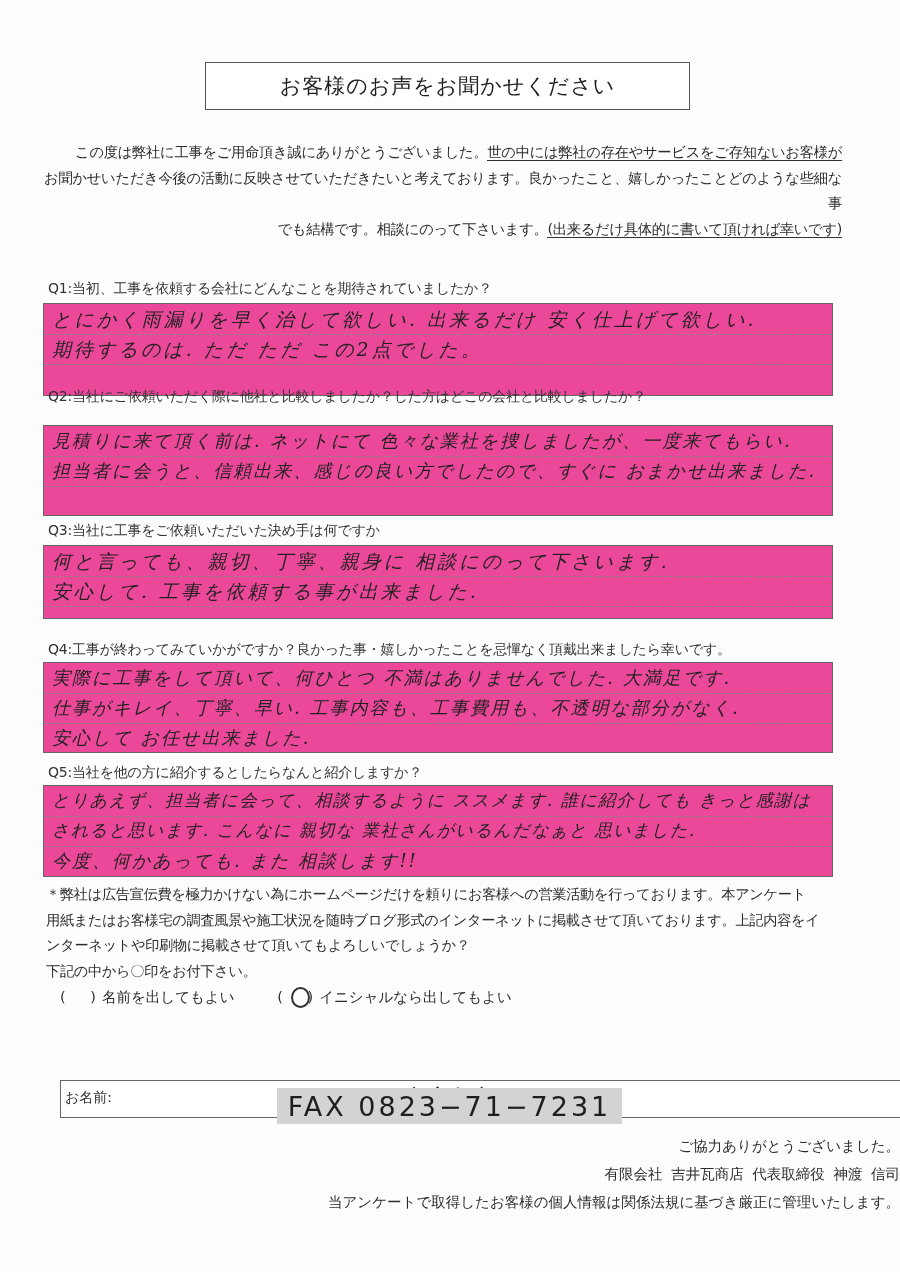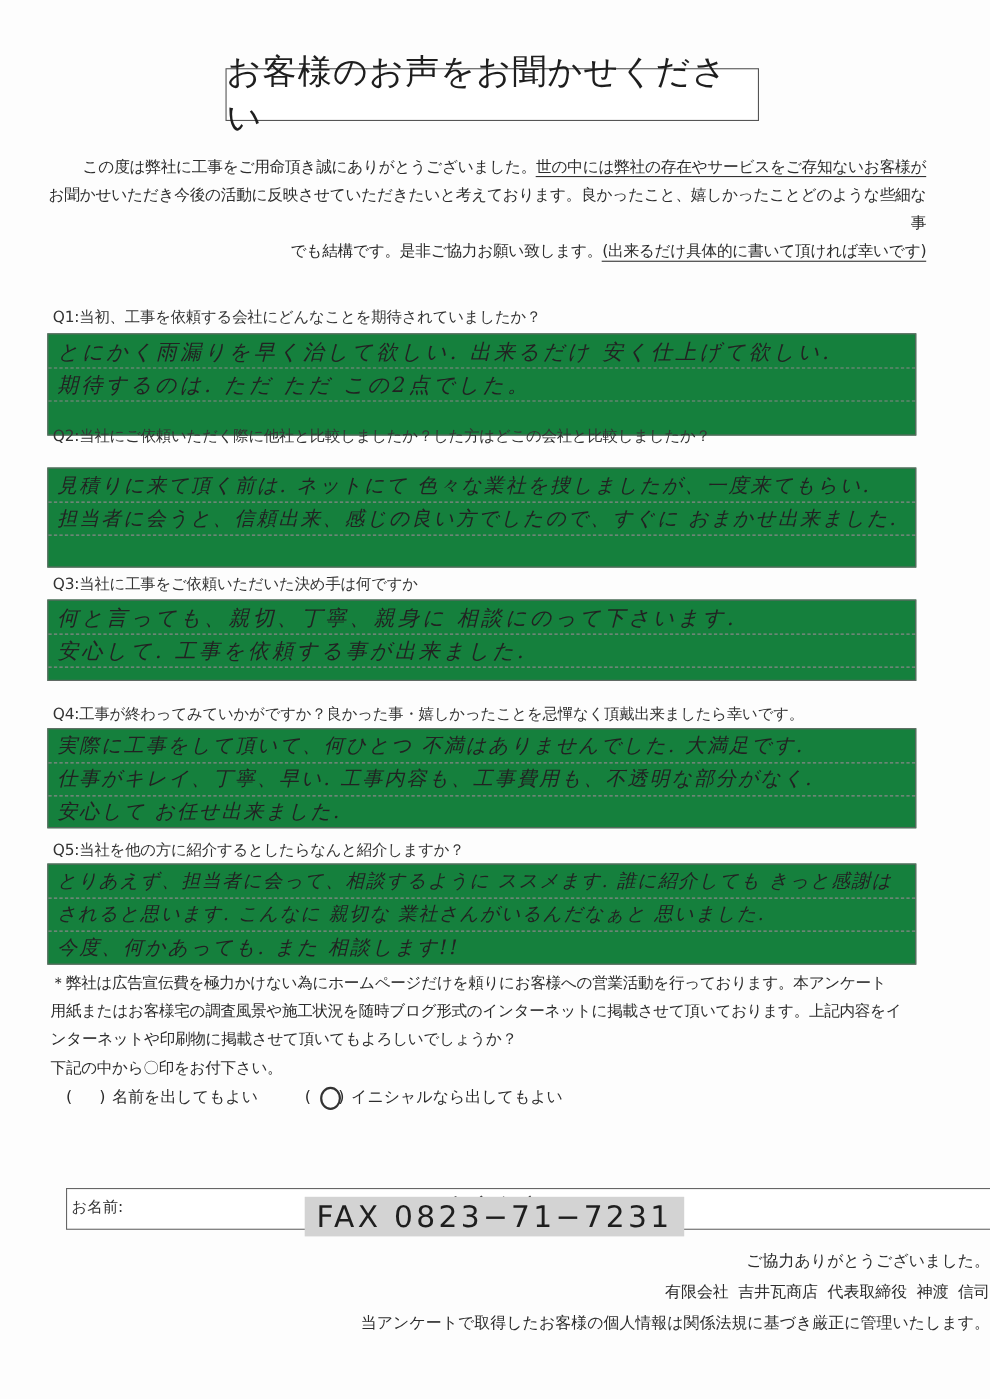--- a/index.html
+++ b/index.html
@@ -4,32 +4,32 @@
 <style>
   html, body { margin:0; padding:0; }
   body {
     width:900px; height:1272px; background:#fdfdfd; position:relative; overflow:hidden;
     font-family:"DejaVu Sans", "Liberation Sans", sans-serif; color:#2a2a2a;
   }
   .abs { position:absolute; }
   .title-box {
     left:205px; top:62px; width:483px; height:46px; border:1.5px solid #555;
     display:flex; align-items:center; justify-content:center;
-    font-size:31px; letter-spacing:1px; color:#1e1e1e; background:#fff;
+    font-size:21px; letter-spacing:1px; color:#1e1e1e; background:#fff;
   }
   .intro {
     left:42px; top:140px; width:800px; font-size:14.3px; line-height:25.5px; color:#2c2c2c;
     letter-spacing:-0.3px;
     text-align:right;
   }
   .intro .indent { display:inline-block; width:16px; }
   .intro .ul { border-bottom:1.5px solid #333; }
   .q-label { left:48px; font-size:14px; color:#333; letter-spacing:-0.2px; white-space:nowrap; }
   .ans-box {
-    left:43px; width:790px; border:1.5px solid #666; background:#15803d; box-sizing:border-box;
+    left:43px; width:790px; border:1.5px solid #666; background:#ec4899; box-sizing:border-box;
   }
   .ans-line {
     position:absolute; left:0; right:0; height:30px; border-bottom:1.5px dashed #888;
   }
   .ans-line.last { border-bottom:none; }
   .hand {
     position:absolute; left:8px; font-family:"DejaVu Serif", serif; font-style:italic;
     font-size:19px; color:#222; white-space:nowrap; letter-spacing:3px; top:3px;
   }
   .notice {
@@ -55,21 +55,21 @@
   .center-line { left:0; width:900px; text-align:right; font-size:14.5px; color:#2c2c2c; }
 </style>
 </head>
 <body>
 
 <div class="abs title-box">お客様のお声をお聞かせください</div>
 
 <div class="abs intro">
   <div><span class="indent"></span><span>この度は弊社に工事をご用命頂き誠にありがとうございました。</span><span class="ul">世の中には弊社の存在やサービスをご存知ないお客様が</span></div>
   <div>お聞かせいただき今後の活動に反映させていただきたいと考えております。良かったこと、嬉しかったことどのような些細な事</div>
-  <div><span>でも結構です。是非ご協力お願い致します。</span><span class="ul">(出来るだけ具体的に書いて頂ければ幸いです)</span></div>
+  <div><span>でも結構です。相談にのって下さいます。</span><span class="ul">(出来るだけ具体的に書いて頂ければ幸いです)</span></div>
 </div>
 
 <div class="abs q-label" style="top:280px;text-align:center;">Q1:当初、工事を依頼する会社にどんなことを期待されていましたか？</div>
 <div class="abs ans-box" style="top:303px;height:93px;">
   <div class="ans-line" style="top:0;">
       <span class="hand">とにかく雨漏りを早く治して欲しい. 出来るだけ 安く仕上げて欲しい.</span>
     </div>
   <div class="ans-line" style="top:30px;">
       <span class="hand">期待するのは. ただ ただ この2点でした。</span>
     </div>

